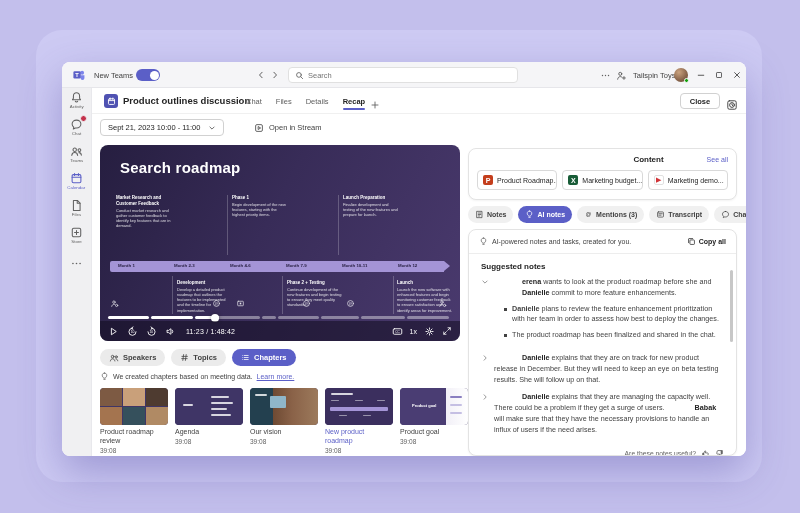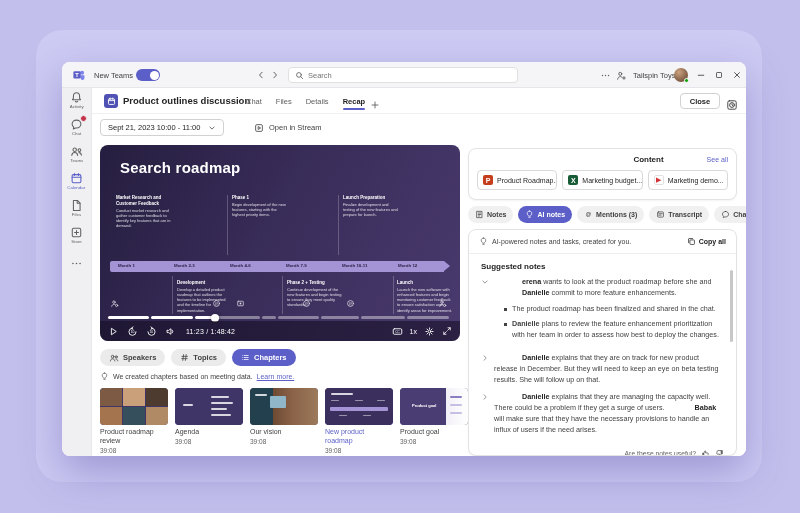--- a/index.html
+++ b/index.html
@@ -610,25 +610,25 @@
           <div id="noteslist">
               <div class="note">
                 <span class="chev"><svg class="ic" width="8" height="8" viewBox="0 0 16 16" fill="none" stroke="currentColor" stroke-width="1.3" stroke-linecap="round" stroke-linejoin="round">
                     <path d="M3.8 6l4.2 4.2L12.2 6"></path>
                   </svg></span>
                 <div>
                   <div class="ntext"><strong>erena</strong> wants to look at the product roadmap before she and <strong>Danielle</strong> commit to more feature enhancements.</div>
                   <div class="nbullets">
                     <div class="nbullet">
                       <span class="bdot"></span>
-                      <span>The product roadmap has been finalized and shared in the chat.</span>
+                      <span><strong>Danielle</strong> plans to review the feature enhancement prioritization with her team in order to assess how best to deploy the changes.</span>
                     </div>
                     <div class="nbullet">
                       <span class="bdot"></span>
-                      <span><strong>Danielle</strong> plans to review the feature enhancement prioritization with her team in order to assess how best to deploy the changes.</span>
+                      <span>The product roadmap has been finalized and shared in the chat.</span>
                     </div>
                   </div>
                 </div>
               </div>
               <div class="note">
                 <span class="chev"><svg class="ic" width="8" height="8" viewBox="0 0 16 16" fill="none" stroke="currentColor" stroke-width="1.3" stroke-linecap="round" stroke-linejoin="round">
                     <path d="M6.2 3.6L10.4 8l-4.2 4.4"></path>
                   </svg></span>
                 <div>
                   <div class="ntext"><strong>Danielle</strong> explains that they are on track for new product release in December. But they will need to keep an eye on beta testing results. She will follow up on that.</div>

